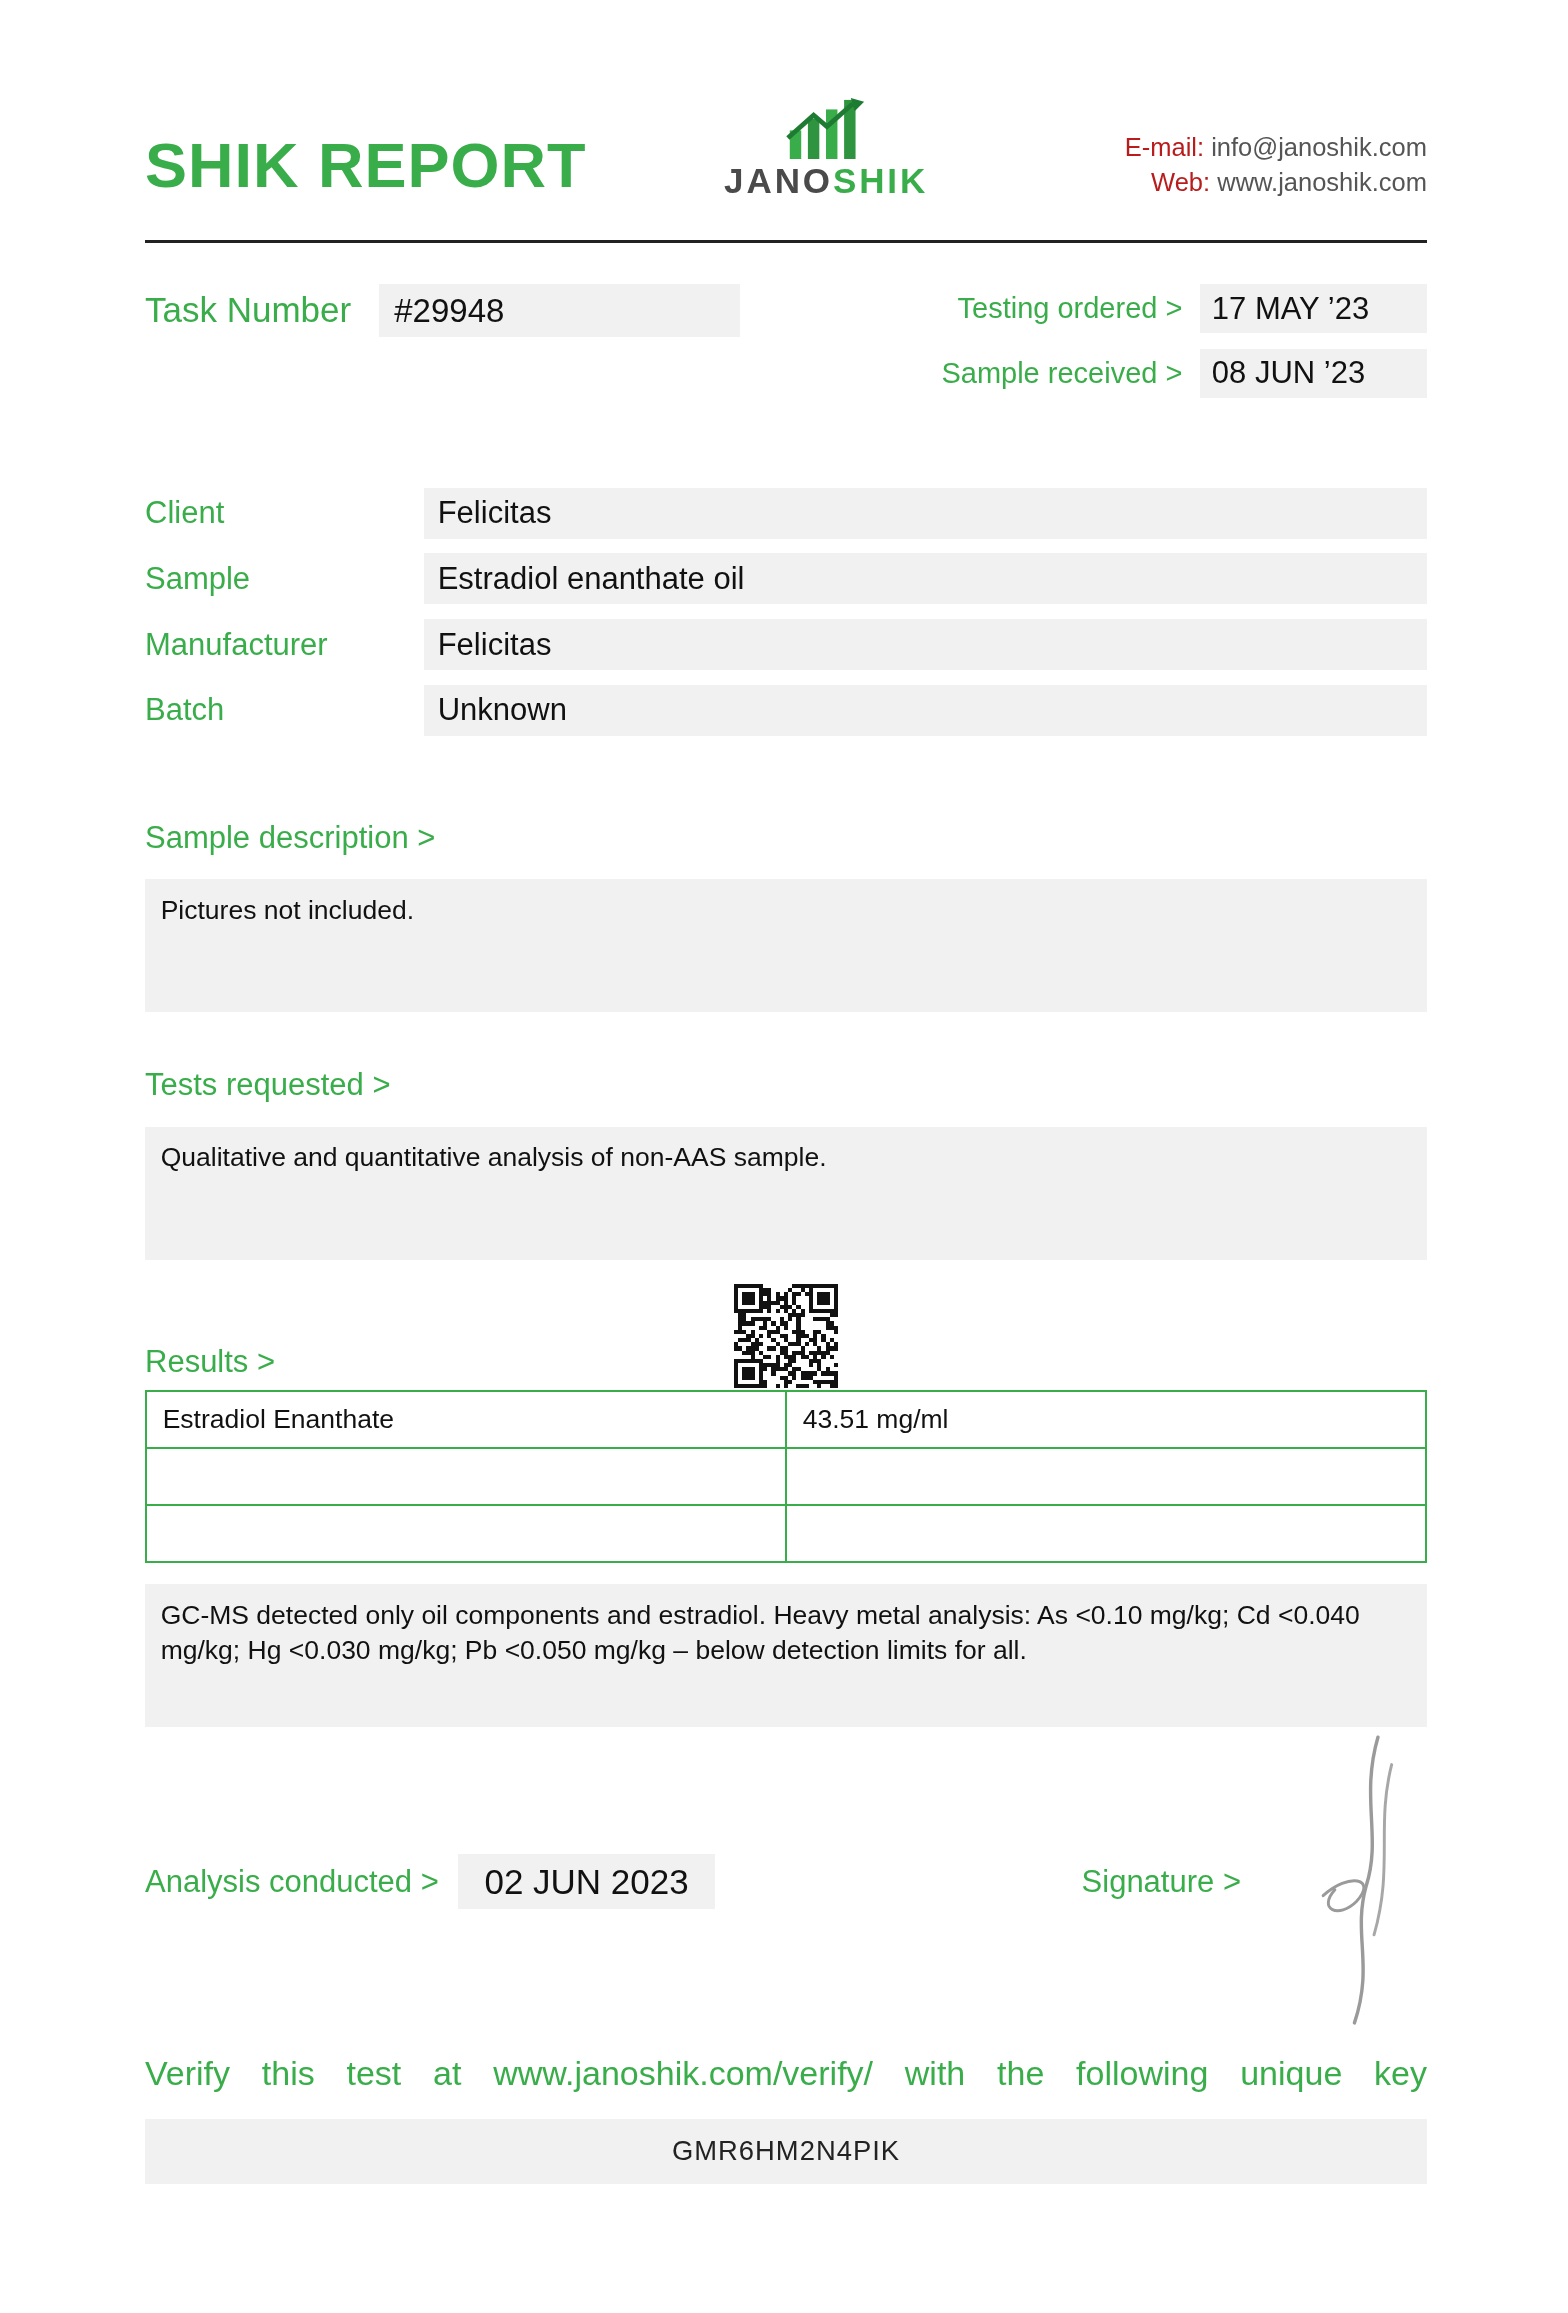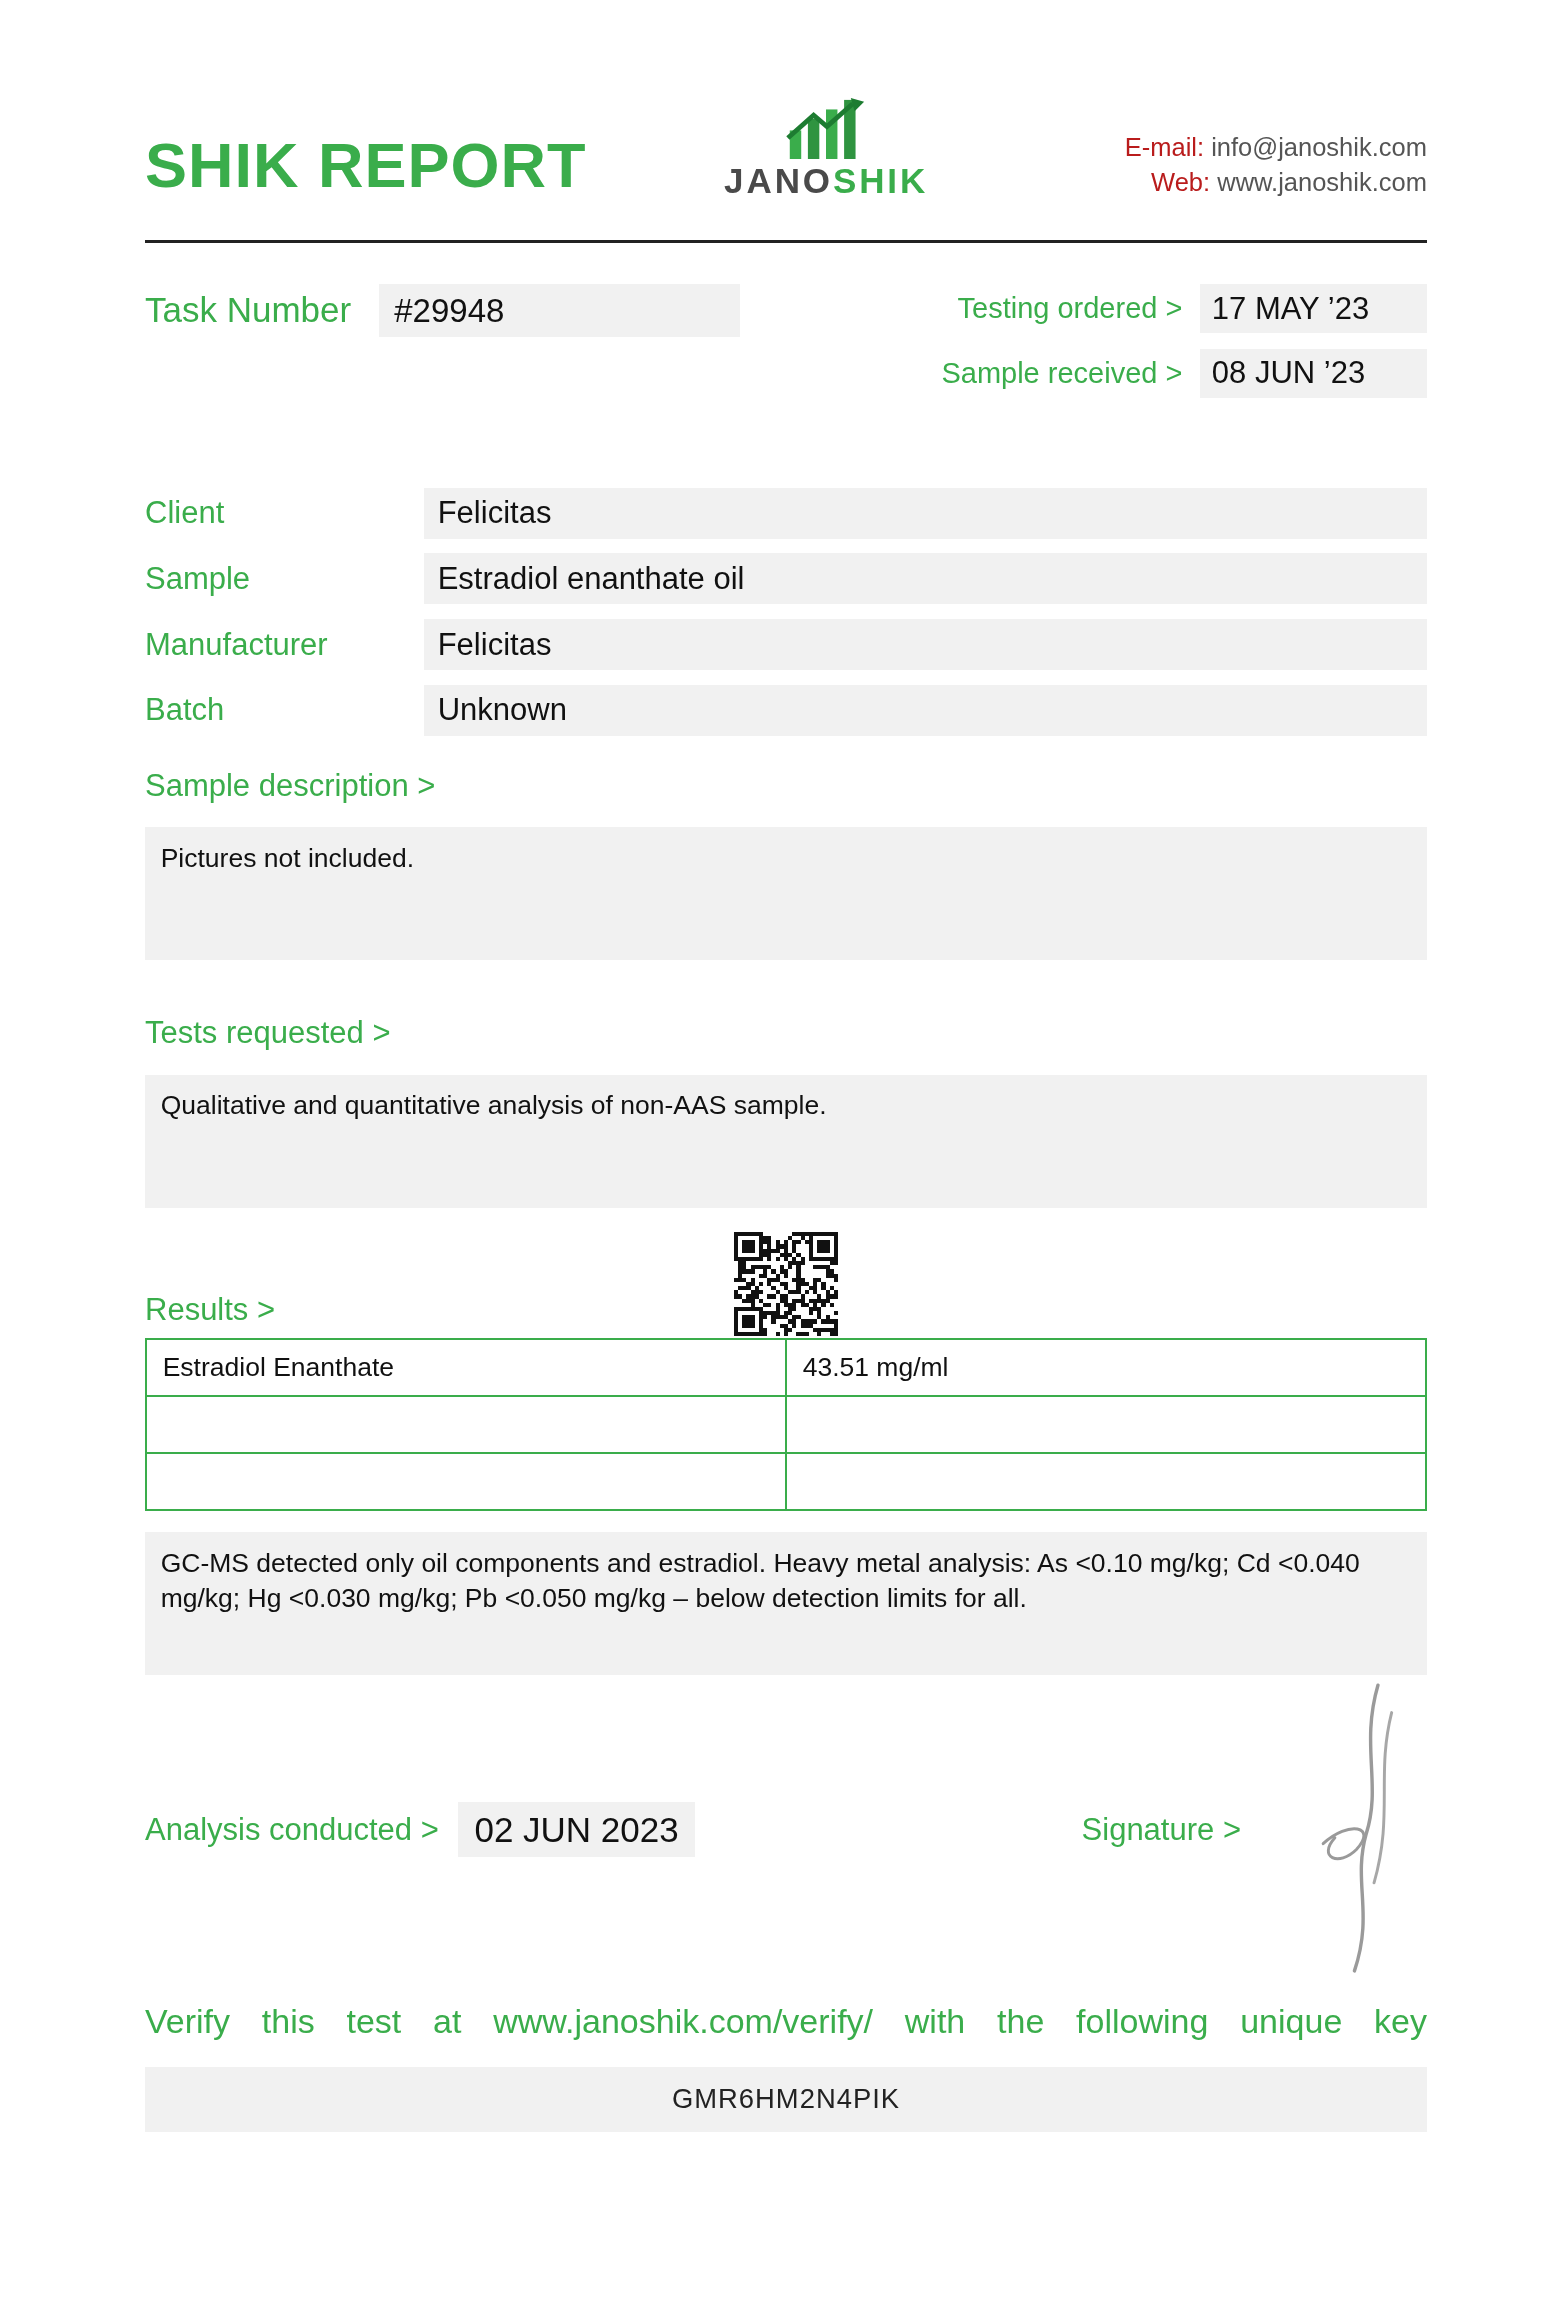--- a/index.html
+++ b/index.html
@@ -38,21 +38,21 @@
   .date-value{background:var(--box);height:49px;display:flex;align-items:center;padding:0 11.8px;font-size:31px;white-space:nowrap;}
 
   
   .details{margin-top:90px;display:grid;grid-template-columns:279px 1fr;row-gap:14.7px;align-items:center;}
   .detail-label{font-size:31px;color:var(--green);}
   .detail-value{background:var(--box);height:51px;display:flex;align-items:center;padding:0 13.7px;font-size:31px;}
 
   
   .section-heading{font-size:31px;color:var(--green);font-weight:400;}
   .gray-box{background:var(--box);padding:13.7px 15.7px;font-size:26.5px;line-height:1.32;color:var(--ink);}
-  .desc-heading{margin-top:32px;}
+  .desc-heading{margin-top:84px;}
   .desc-box{margin-top:23.5px;min-height:133px;}
   .tests-heading{margin-top:55px;}
   .tests-box{margin-top:23.5px;min-height:133px;}
 
   
   .results-band{position:relative;height:120px;margin-top:9.8px;}
   .results-heading{position:absolute;left:0;bottom:9.8px;}
   .qr{position:absolute;left:50%;transform:translateX(-50%);bottom:2px;width:104px;height:104px;}
   .qr svg{width:100%;height:100%;shape-rendering:crispEdges;}
   .results-table{width:100%;border-collapse:collapse;border:2.9px solid var(--green);}
@@ -60,21 +60,21 @@
   .results-table td:first-child{width:50%;}
 
   
   .comments-heading{margin-top:41px;}
   .comments-box{margin-top:21.6px;min-height:143px;}
 
   
   .footer-row{position:relative;margin-top:127px;display:flex;justify-content:space-between;align-items:center;}
   .analysis{display:flex;align-items:center;gap:19.6px;}
   .analysis-label{font-size:31px;color:var(--green);white-space:nowrap;}
-  .analysis-value{background:var(--box);height:55px;display:flex;align-items:center;padding:0 16px;font-size:35px;white-space:nowrap;text-align:center;}
+  .analysis-value{background:var(--box);height:55px;display:flex;align-items:center;padding:0 26px;font-size:35px;white-space:nowrap;text-align:center;}
   .sig-label{font-size:31px;color:var(--green);margin-right:186px;white-space:nowrap;}
   .signature{position:absolute;right:5.9px;top:-125px;width:137px;height:304px;pointer-events:none;}
 
   .verify{margin-top:145px;font-size:34px;color:var(--green);text-align:justify;text-align-last:justify;}
   .key-box{margin-top:25.5px;background:var(--box);height:65px;display:flex;align-items:center;justify-content:center;font-size:27.4px;color:#222;letter-spacing:1px;}
 </style>
 </head>
 <body>
 
 <div class="page">

